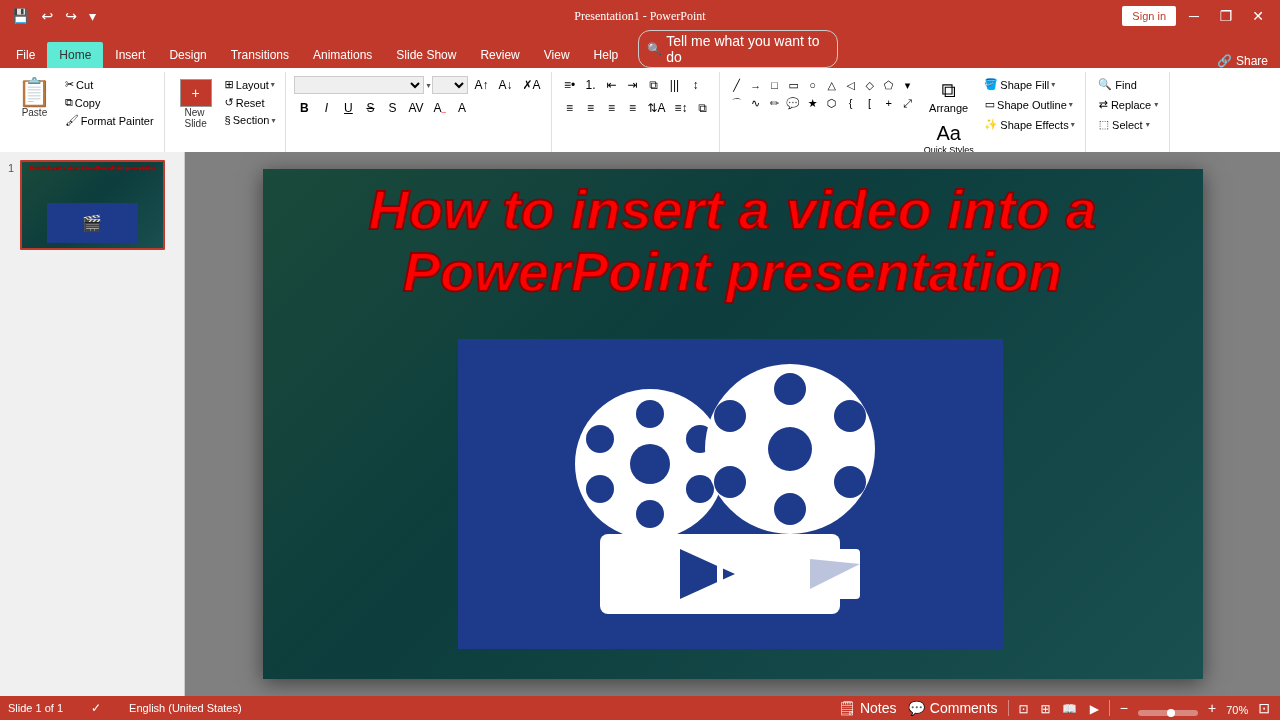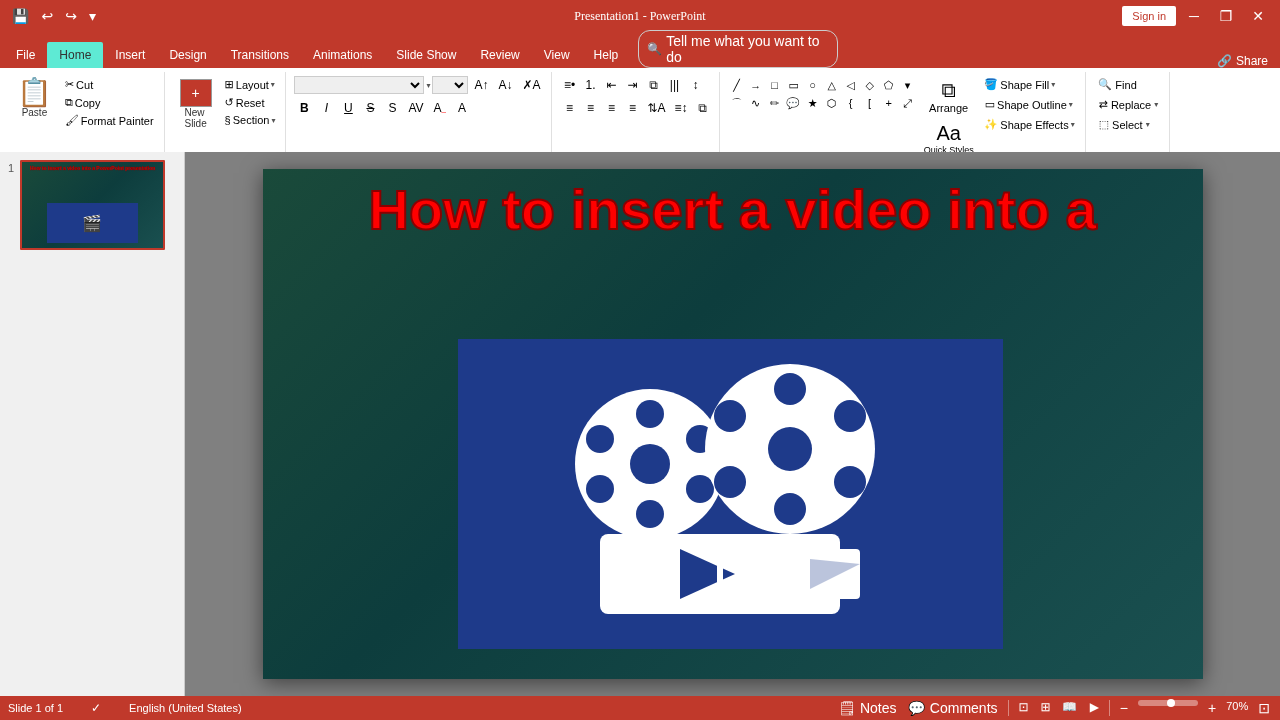--- a/index.html
+++ b/index.html
@@ -56,21 +56,21 @@
       height: 24px;
       background: #c0392b;
       display: flex;
       align-items: center;
       justify-content: space-between;
       padding: 0 8px;
       color: white;
       font-size: 11px;
     }
     #status-left { display: flex; align-items: center; gap: 28px; }
-    #status-right { display: flex; align-items: flex-start; gap: 8px; }
+    #status-right { display: flex; align-items: flex-end; gap: 8px; }
     .status-icon-btn { background: transparent; border: none; color: white; cursor: pointer; font-size: 14px; padding: 0 2px; }
 
     
     #main-area {
       display: flex;
       position: absolute;
       top: 152px;
       left: 0;
       right: 0;
       bottom: 24px;
@@ -135,20 +135,21 @@
       top: 10px;
       left: 10px;
       right: 10px;
       text-align: center;
       font-size: 56px;
       font-weight: 900;
       color: red;
       -webkit-text-stroke: 2px #8b0000;
       line-height: 1.1;
       z-index: 2;
+      font-style: italic;
     }
     #video-box {
       position: absolute;
       left: 195px;
       top: 170px;
       width: 545px;
       height: 310px;
       background: #1e3a8a;
       display: flex;
       align-items: center;
@@ -424,20 +425,21 @@
         </div>
       </div>
     </div>
   </div>
 
   <div id="canvas-area">
     <div id="slide-canvas">
 
       <div id="slide-title">
         <span>How to insert a video into a</span><br>
+        <span>PowerPoint presentation</span>
       </div>
 
       <div id="video-box">
         <div id="projector-icon">
           <svg width="420" height="280" viewBox="0 0 420 280" xmlns="http://www.w3.org/2000/svg">
 
             <circle cx="130" cy="110" r="75" fill="white"></circle>
             <circle cx="130" cy="110" r="20" fill="#1e3a8a"></circle>
 
             <circle cx="130" cy="60" r="14" fill="#1e3a8a"></circle>

